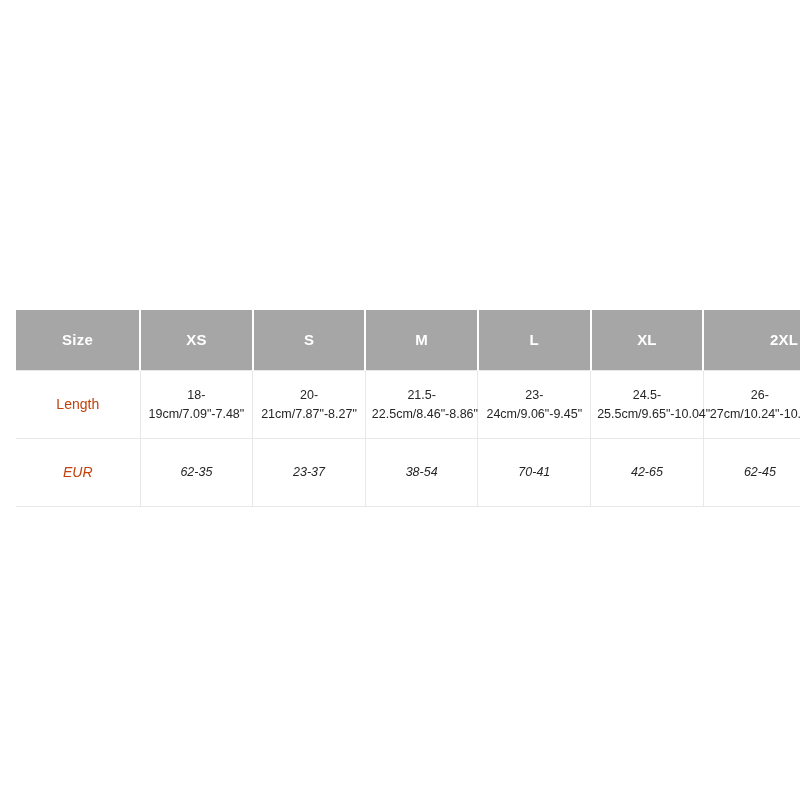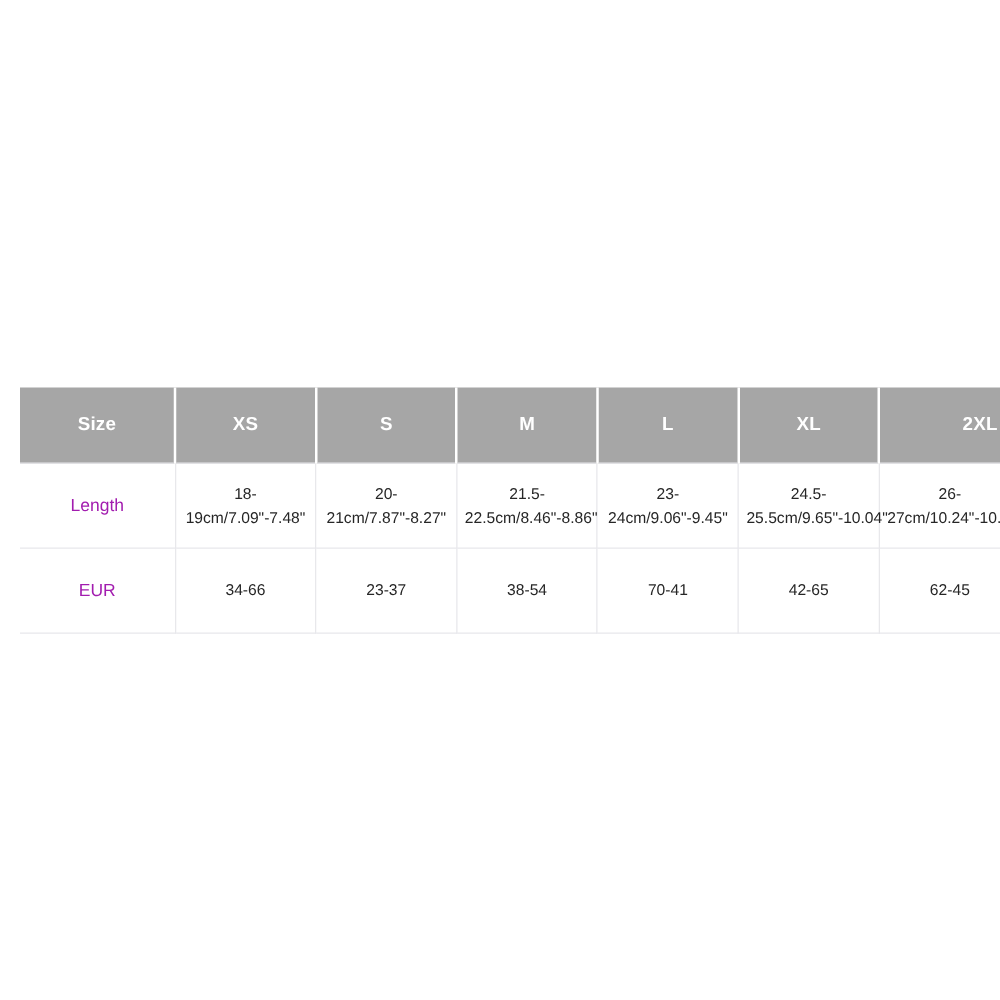--- a/index.html
+++ b/index.html
@@ -65,25 +65,26 @@
     border: 1px solid #e8e8eb;
     border-left: 0;
     white-space: normal;
     word-break: normal;
   }
   .size-chart tbody td:last-child {
     border-right: 0;
   }
   .size-chart tbody tr:last-child td {
     border-bottom: 1px solid #e8e8eb;
+    font-style: italic;
   }
 
   .size-chart tbody td.row-label {
     font-size: 14px;
-    color: #a21caf;
+    color: #c2410c;
   }
 
   
   col.c-label { width: 124px; }
   col.c-val   { width: 112.6px; }
 </style>
 </head>
 <body>
 
 <div class="page">
@@ -116,21 +117,21 @@
         <td class="row-label">Length</td>
         <td>18-19cm/7.09"-7.48"</td>
         <td>20-21cm/7.87"-8.27"</td>
         <td>21.5-22.5cm/8.46"-8.86"</td>
         <td>23-24cm/9.06"-9.45"</td>
         <td>24.5-25.5cm/9.65"-10.04"</td>
         <td>26-27cm/10.24"-10.63"</td>
       </tr>
       <tr>
         <td class="row-label">EUR</td>
-        <td>34-66</td>
+        <td>62-35</td>
         <td>23-37</td>
         <td>38-54</td>
         <td>70-41</td>
         <td>42-65</td>
         <td>62-45</td>
       </tr>
     </tbody>
   </table>
 
 </div>

